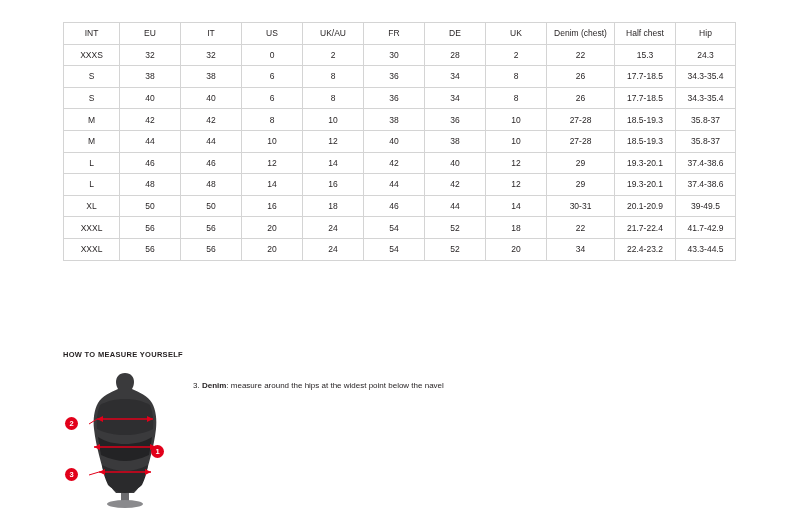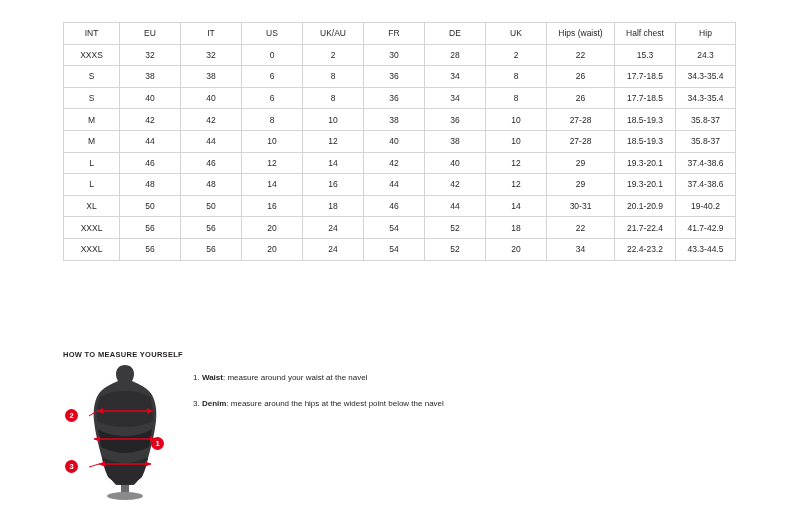--- a/index.html
+++ b/index.html
@@ -64,21 +64,21 @@
     position: absolute;
     left: 63px;
     top: 350px;
     width: 672px;
   }
   #howto-title {
     font-size: 7.5px;
     font-weight: bold;
     letter-spacing: 0.3px;
     color: #231f20;
-    margin-bottom: 4px;
+    margin-bottom: 12px;
   }
   #howto-body {
     position: relative;
     display: flex;
     align-items: flex-start;
   }
   #figure-col {
     position: relative;
     width: 120px;
     height: 140px;
@@ -138,21 +138,21 @@
       <thead>
         <tr>
           <th>INT</th>
           <th>EU</th>
           <th>IT</th>
           <th>US</th>
           <th>UK/AU</th>
           <th>FR</th>
           <th>DE</th>
           <th>UK</th>
-          <th>Hips (waist)</th>
+          <th>Denim (chest)</th>
           <th>Half chest</th>
           <th>Hip</th>
         </tr>
       </thead>
       <tbody id="table-body">
           <tr>
             <td>XXXS</td>
             <td>32</td>
             <td>32</td>
             <td>0</td>
@@ -246,21 +246,21 @@
             <td>XL</td>
             <td>50</td>
             <td>50</td>
             <td>16</td>
             <td>18</td>
             <td>46</td>
             <td>44</td>
             <td>14</td>
             <td>30-31</td>
             <td>20.1-20.9</td>
-            <td>19-40.2</td>
+            <td>39-49.5</td>
           </tr>
           <tr>
             <td>XXXL</td>
             <td>56</td>
             <td>56</td>
             <td>20</td>
             <td>24</td>
             <td>54</td>
             <td>52</td>
             <td>18</td>
@@ -318,24 +318,20 @@
           <line x1="14" y1="53" x2="22" y2="48" stroke="#e2001a" stroke-width="1"></line>
           <line x1="14" y1="104" x2="24" y2="101" stroke="#e2001a" stroke-width="1"></line>
         </svg>
         <div class="badge" id="badge1">1</div>
         <div class="badge" id="badge2">2</div>
         <div class="badge" id="badge3">3</div>
       </div>
 
       <div id="steps-col">
         <div class="step">
-          <span>1.</span>
-          <b>Waist</b><span>: measure around your waist at the navel</span>
-        </div>
-        <div class="step">
           <span>3.</span>
           <b>Denim</b><span>: measure around the hips at the widest point below the navel</span>
         </div>
       </div>
 
     </div>
   </div>
 
 </div>
 

